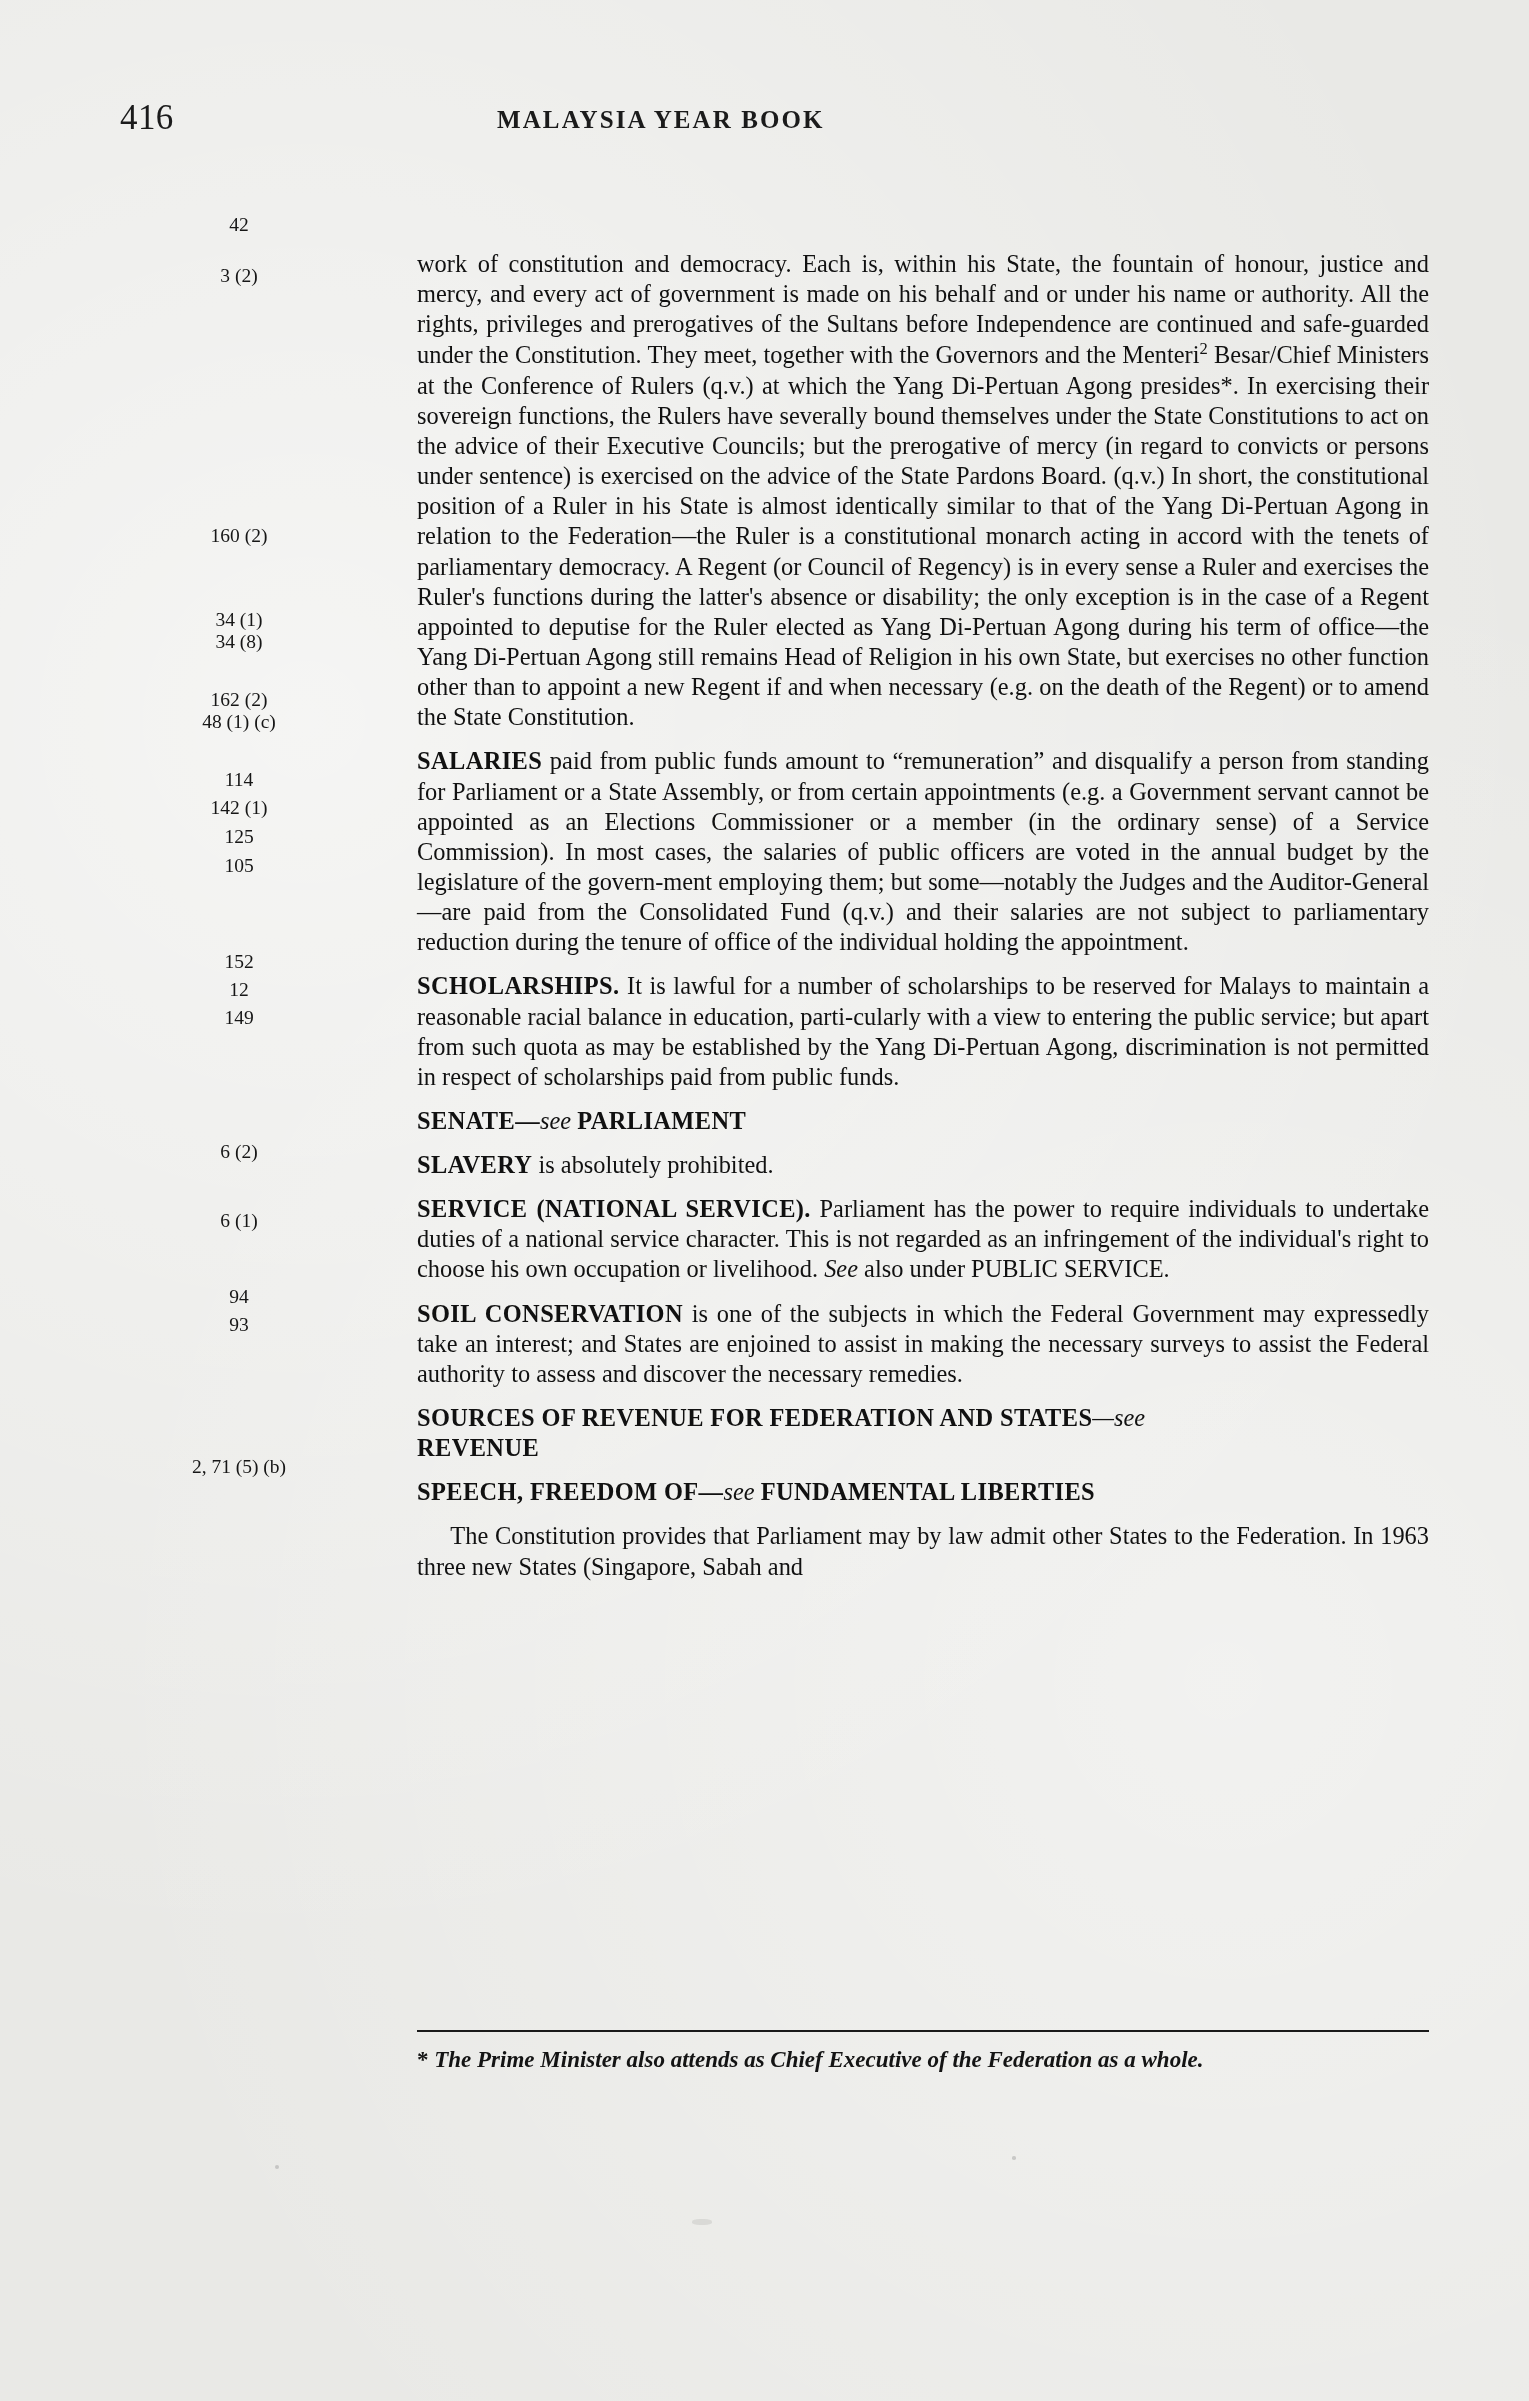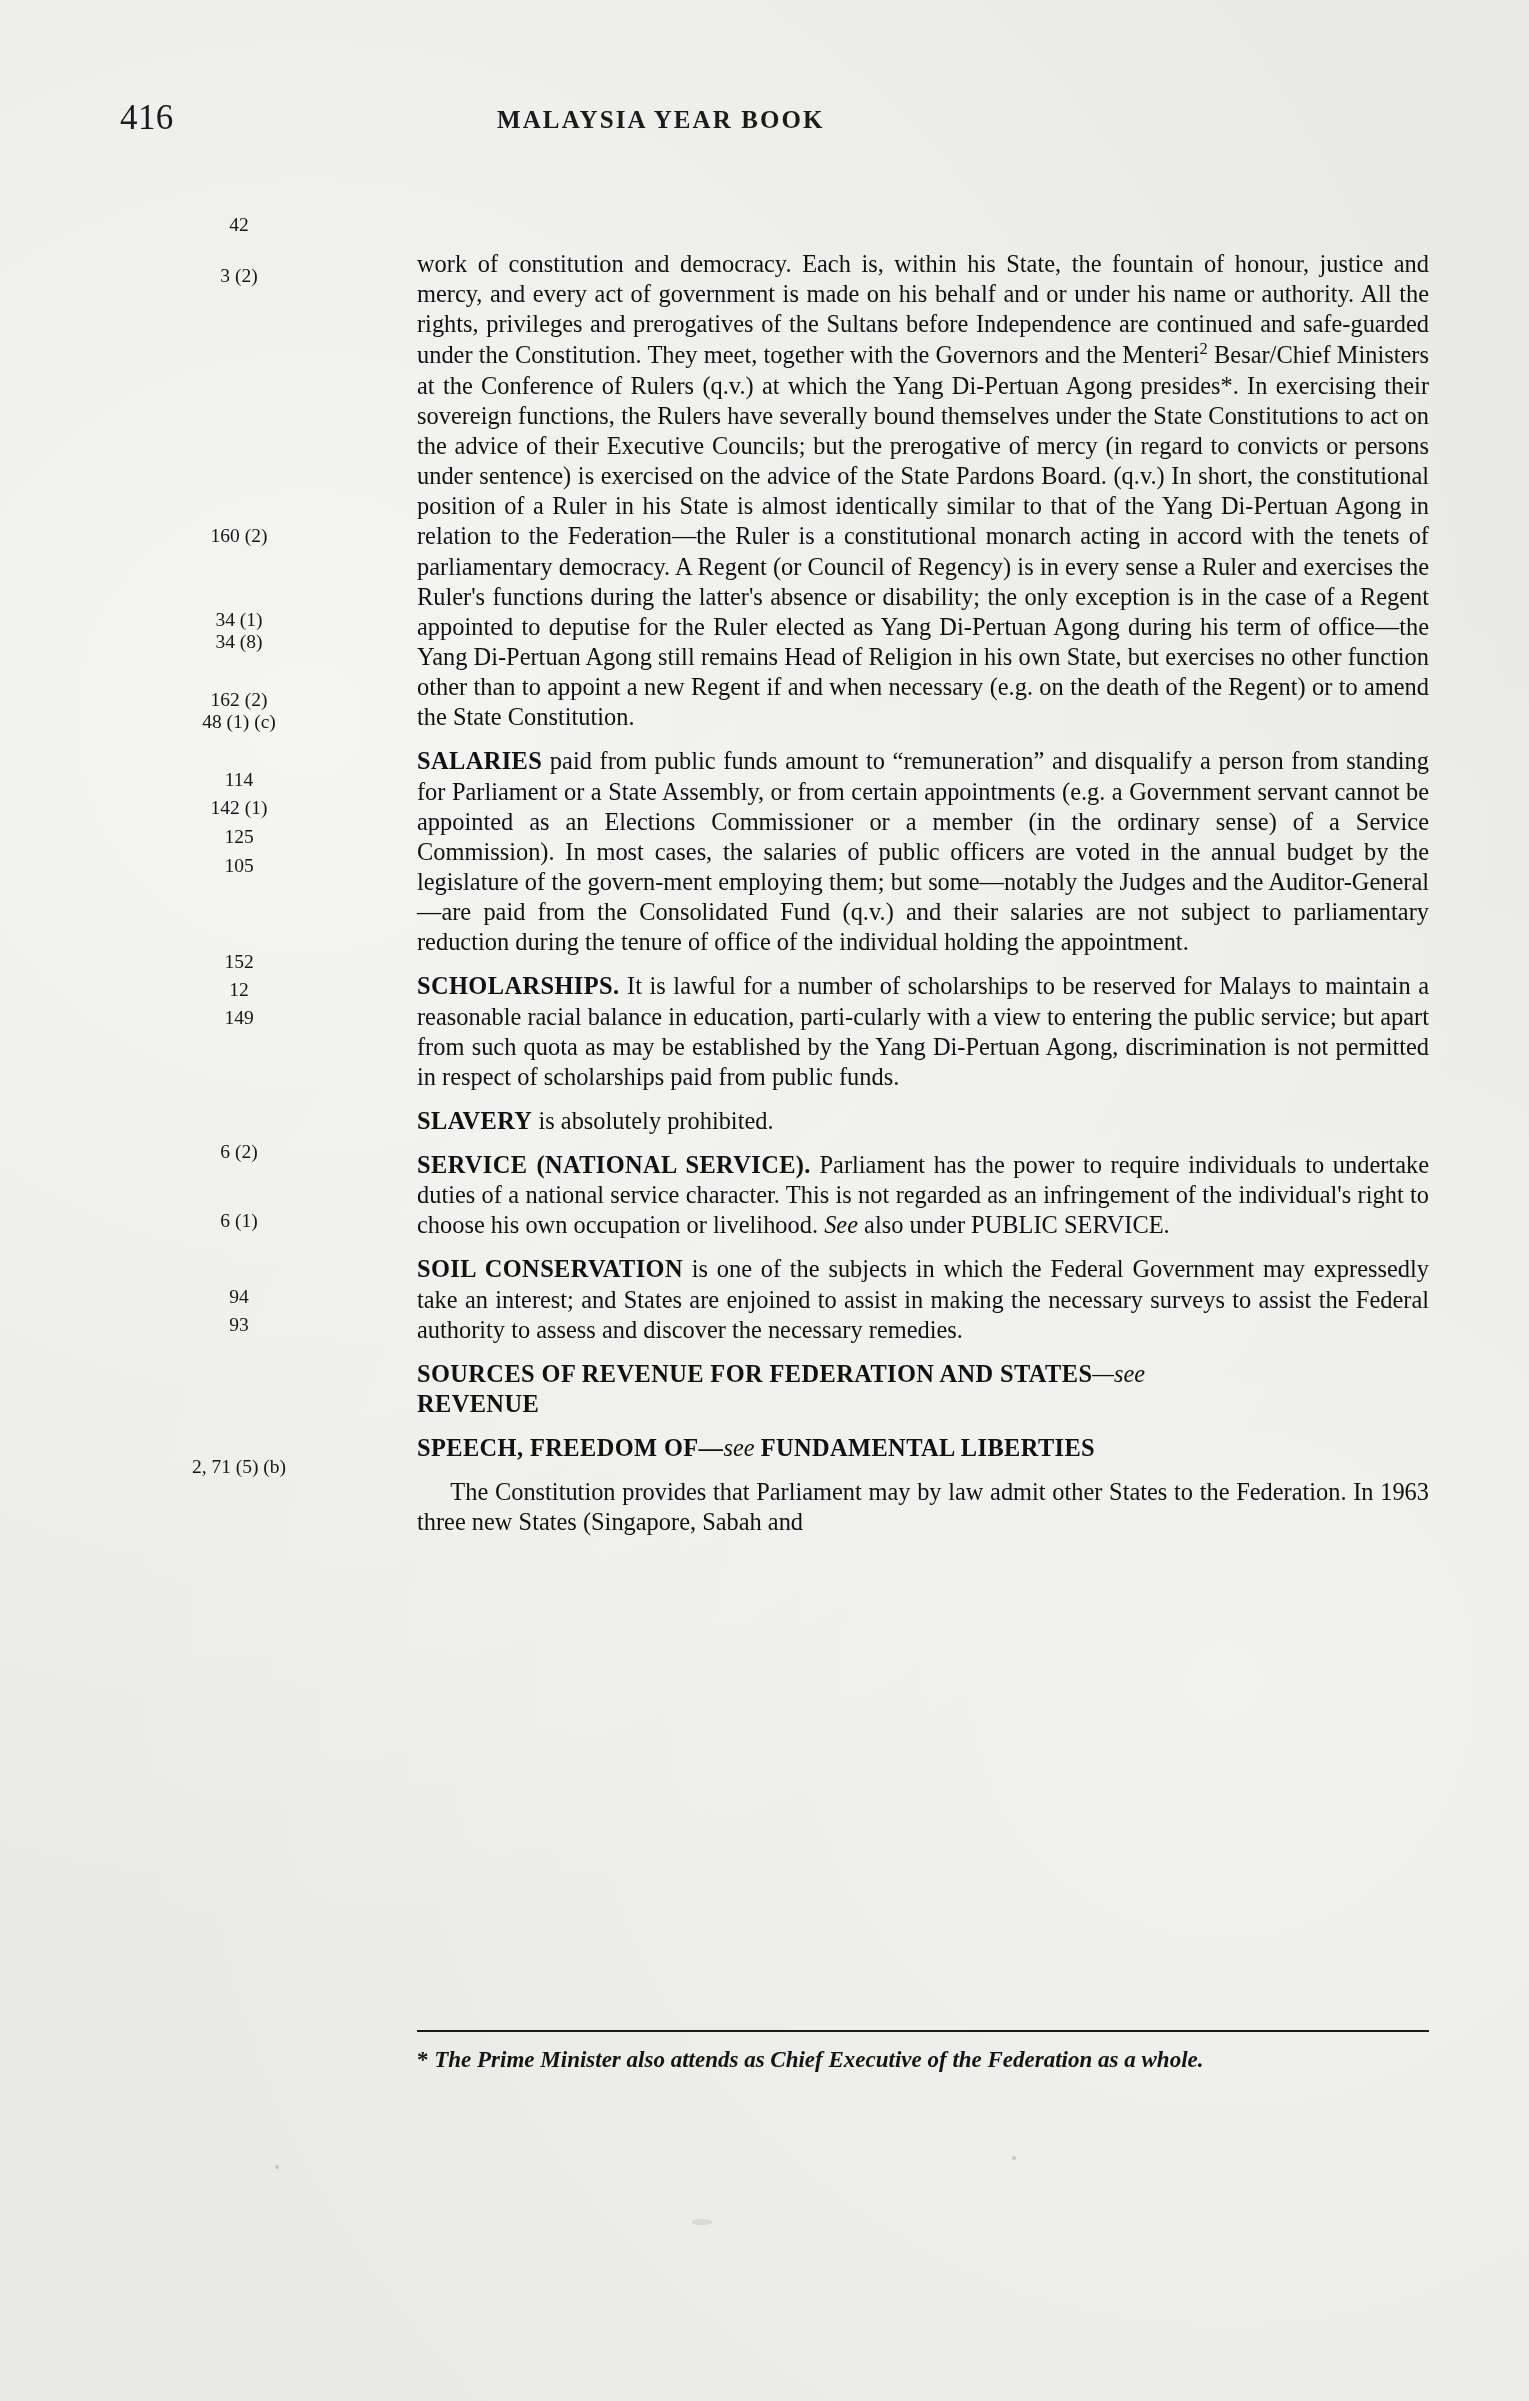--- a/index.html
+++ b/index.html
@@ -148,20 +148,21 @@
       <div class="margin-note" style="top: 996px;">6 (1)</div>
       <div class="margin-note" style="top: 1072px;">94</div>
       <div class="margin-note" style="top: 1100px;">93</div>
       <div class="margin-note" style="top: 1242px; text-align: center;">2, 71 (5) (b)</div>
     </div>
 
   <div class="body-col" id="body-col">
       <p class="para">work of constitution and democracy. Each is, within his State, the fountain of honour, justice and mercy, and every act of government is made on his behalf and or under his name or authority. All the rights, privileges and prerogatives of the Sultans before Independence are continued and safe-guarded under the Constitution. They meet, together with the Governors and the Menteri<span class="sup">2</span> Besar/Chief Ministers at the Conference of Rulers (q.v.) at which the Yang Di-Pertuan Agong presides*. In exercising their sovereign functions, the Rulers have severally bound themselves under the State Constitutions to act on the advice of their Executive Councils; but the prerogative of mercy (in regard to convicts or persons under sentence) is exercised on the advice of the State Pardons Board. (q.v.) In short, the constitutional position of a Ruler in his State is almost identically similar to that of the Yang Di-Pertuan Agong in relation to the Federation—the Ruler is a constitutional monarch acting in accord with the tenets of parliamentary democracy. A Regent (or Council of Regency) is in every sense a Ruler and exercises the Ruler's functions during the latter's absence or disability; the only exception is in the case of a Regent appointed to deputise for the Ruler elected as Yang Di-Pertuan Agong during his term of office—the Yang Di-Pertuan Agong still remains Head of Religion in his own State, but exercises no other function other than to appoint a new Regent if and when necessary (e.g. on the death of the Regent) or to amend the State Constitution.</p>
       <p class="para"><span class="sc">SALARIES</span> paid from public funds amount to “remuneration” and disqualify a person from standing for Parliament or a State Assembly, or from certain appointments (e.g. a Government servant cannot be appointed as an Elections Commissioner or a member (in the ordinary sense) of a Service Commission). In most cases, the salaries of public officers are voted in the annual budget by the legislature of the govern-ment employing them; but some—notably the Judges and the Auditor-General—are paid from the Consolidated Fund (q.v.) and their salaries are not subject to parliamentary reduction during the tenure of office of the individual holding the appointment.</p>
       <p class="para"><span class="sc">SCHOLARSHIPS.</span> It is lawful for a number of scholarships to be reserved for Malays to maintain a reasonable racial balance in education, parti-cularly with a view to entering the public service; but apart from such quota as may be established by the Yang Di-Pertuan Agong, discrimination is not permitted in respect of scholarships paid from public funds.</p>
+      <p class="para"><span class="sc">SENATE—</span><span class="it">see</span> <span class="sc">PARLIAMENT</span></p>
       <p class="para"><span class="sc">SLAVERY</span> is absolutely prohibited.</p>
       <p class="para"><span class="sc">SERVICE (NATIONAL SERVICE).</span> Parliament has the power to require individuals to undertake duties of a national service character. This is not regarded as an infringement of the individual's right to choose his own occupation or livelihood. <span class="it">See</span> also under PUBLIC SERVICE.</p>
       <p class="para"><span class="sc">SOIL CONSERVATION</span> is one of the subjects in which the Federal Government may expressedly take an interest; and States are enjoined to assist in making the necessary surveys to assist the Federal authority to assess and discover the necessary remedies.</p>
       <p class="para"><span class="sc">SOURCES OF REVENUE FOR FEDERATION AND STATES</span><span class="it">—see</span><br><span class="sc">REVENUE</span></p>
       <p class="para"><span class="sc">SPEECH, FREEDOM OF—</span><span class="it">see</span> <span class="sc">FUNDAMENTAL LIBERTIES</span></p>
       <p class="para">&nbsp;&nbsp;&nbsp;&nbsp;&nbsp;The Constitution provides that Parliament may by law admit other States to the Federation. In 1963 three new States (Singapore, Sabah and</p>
     </div>
 
   <div class="rule"></div>
   <div class="footnote">

